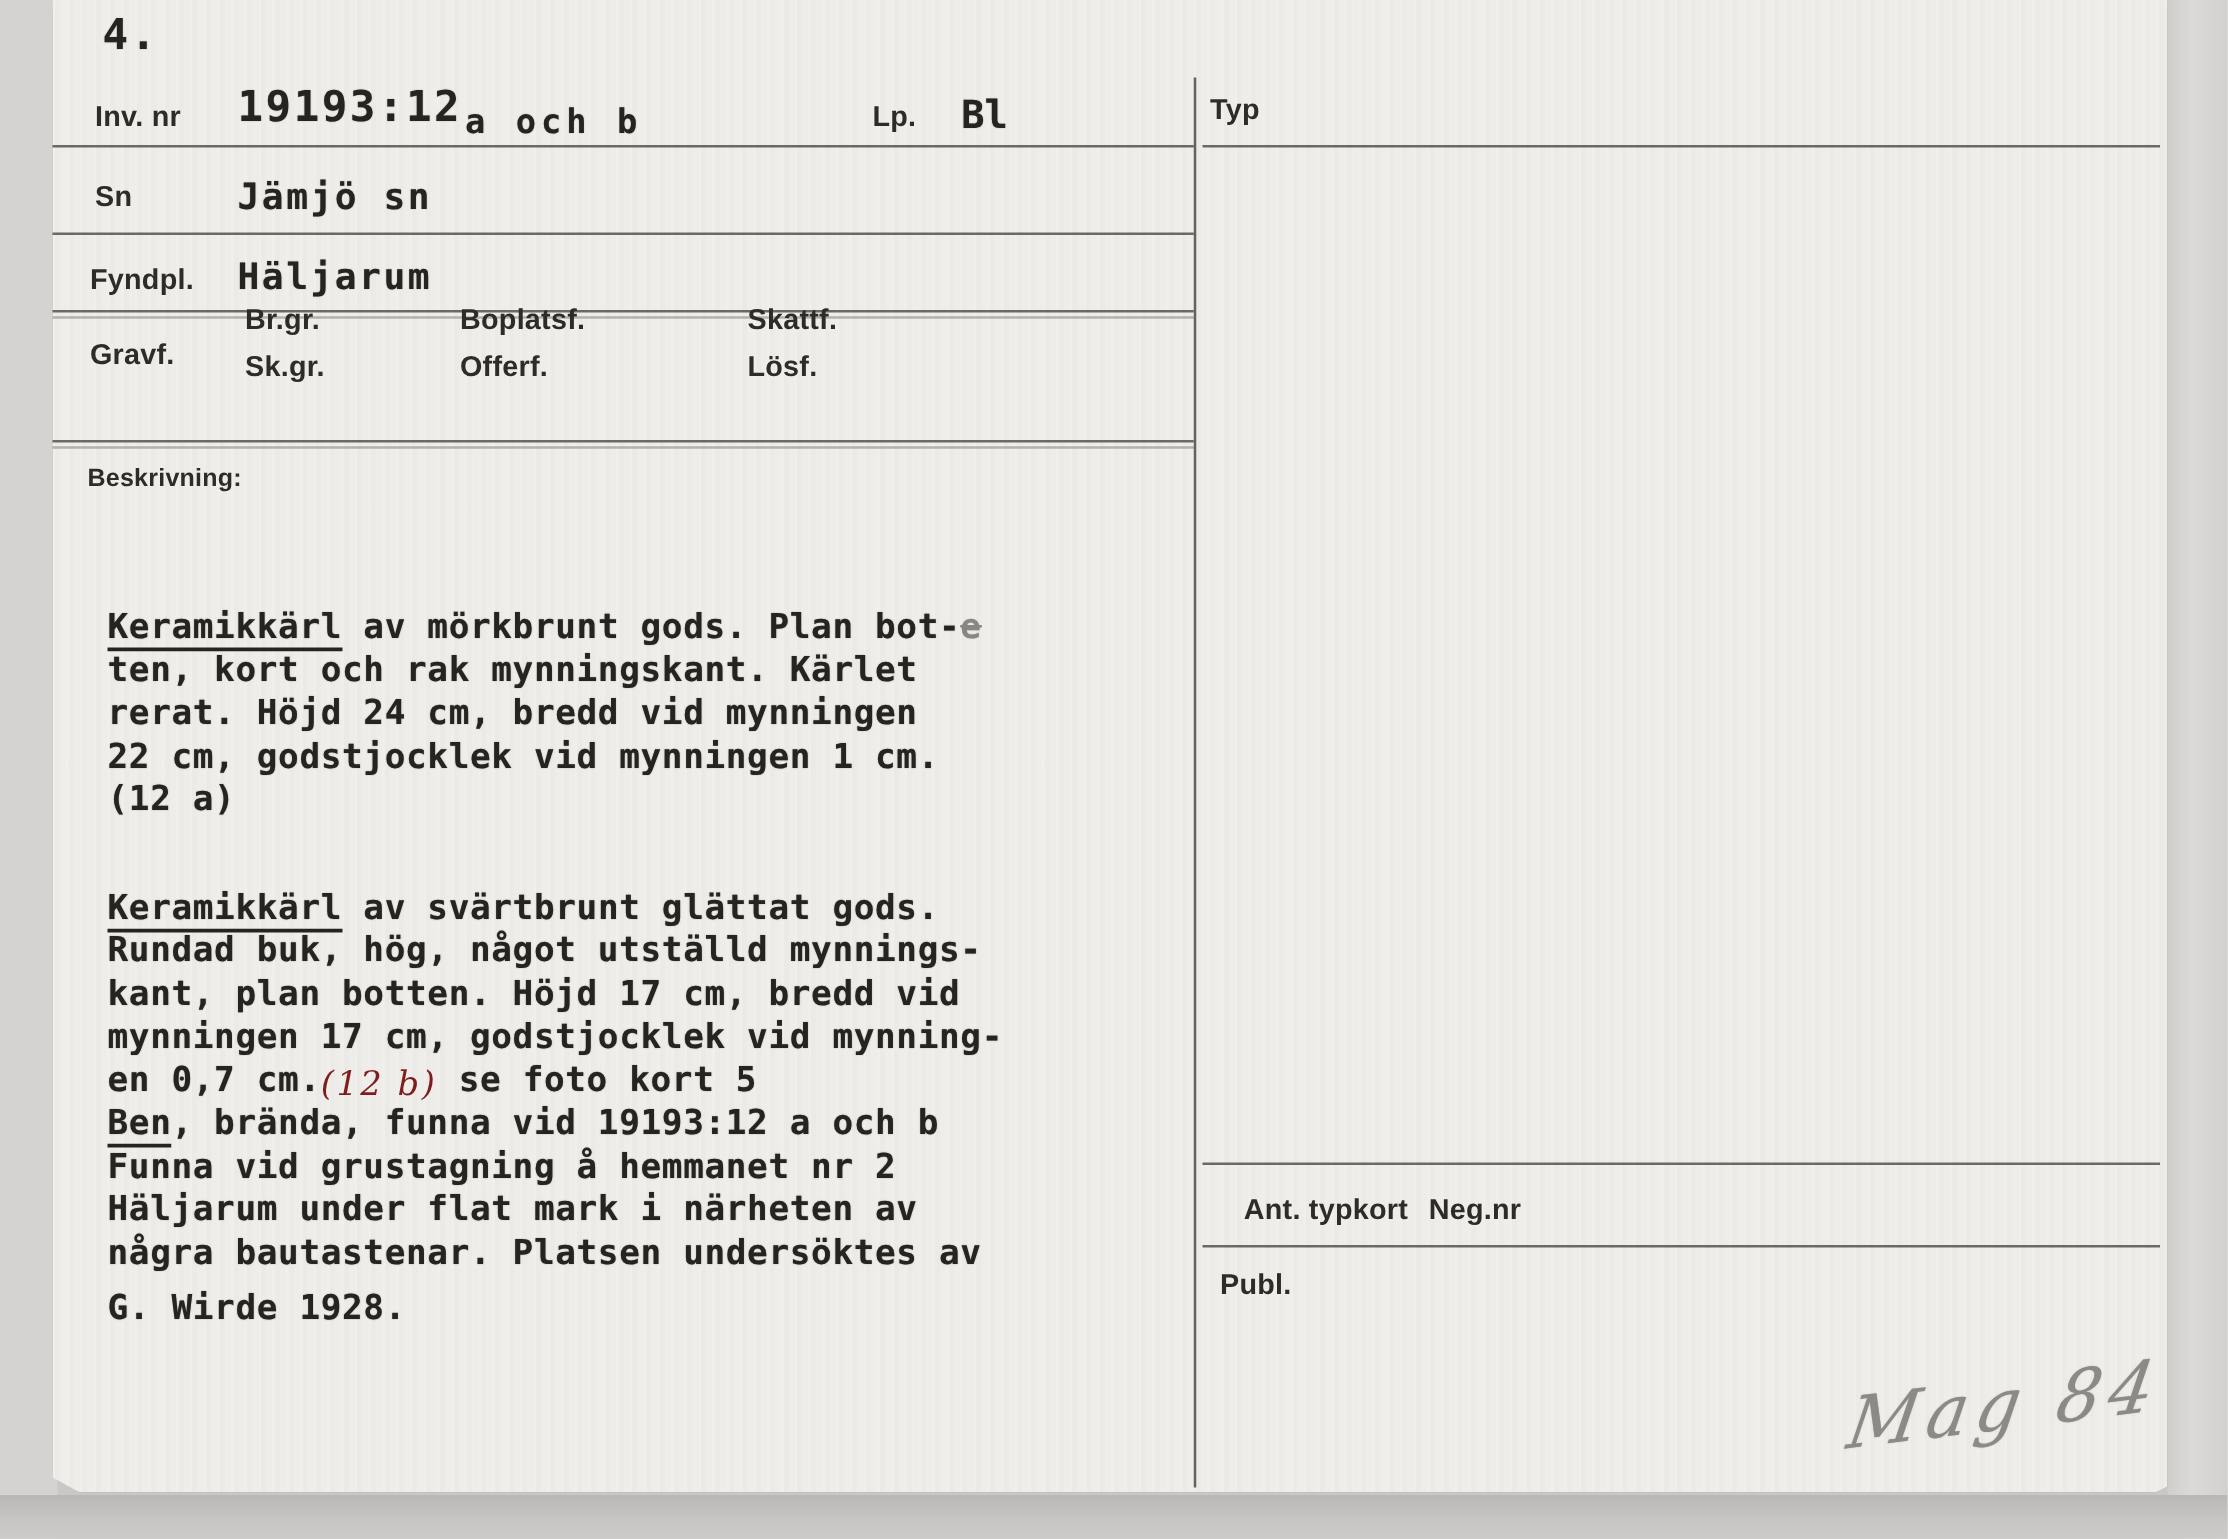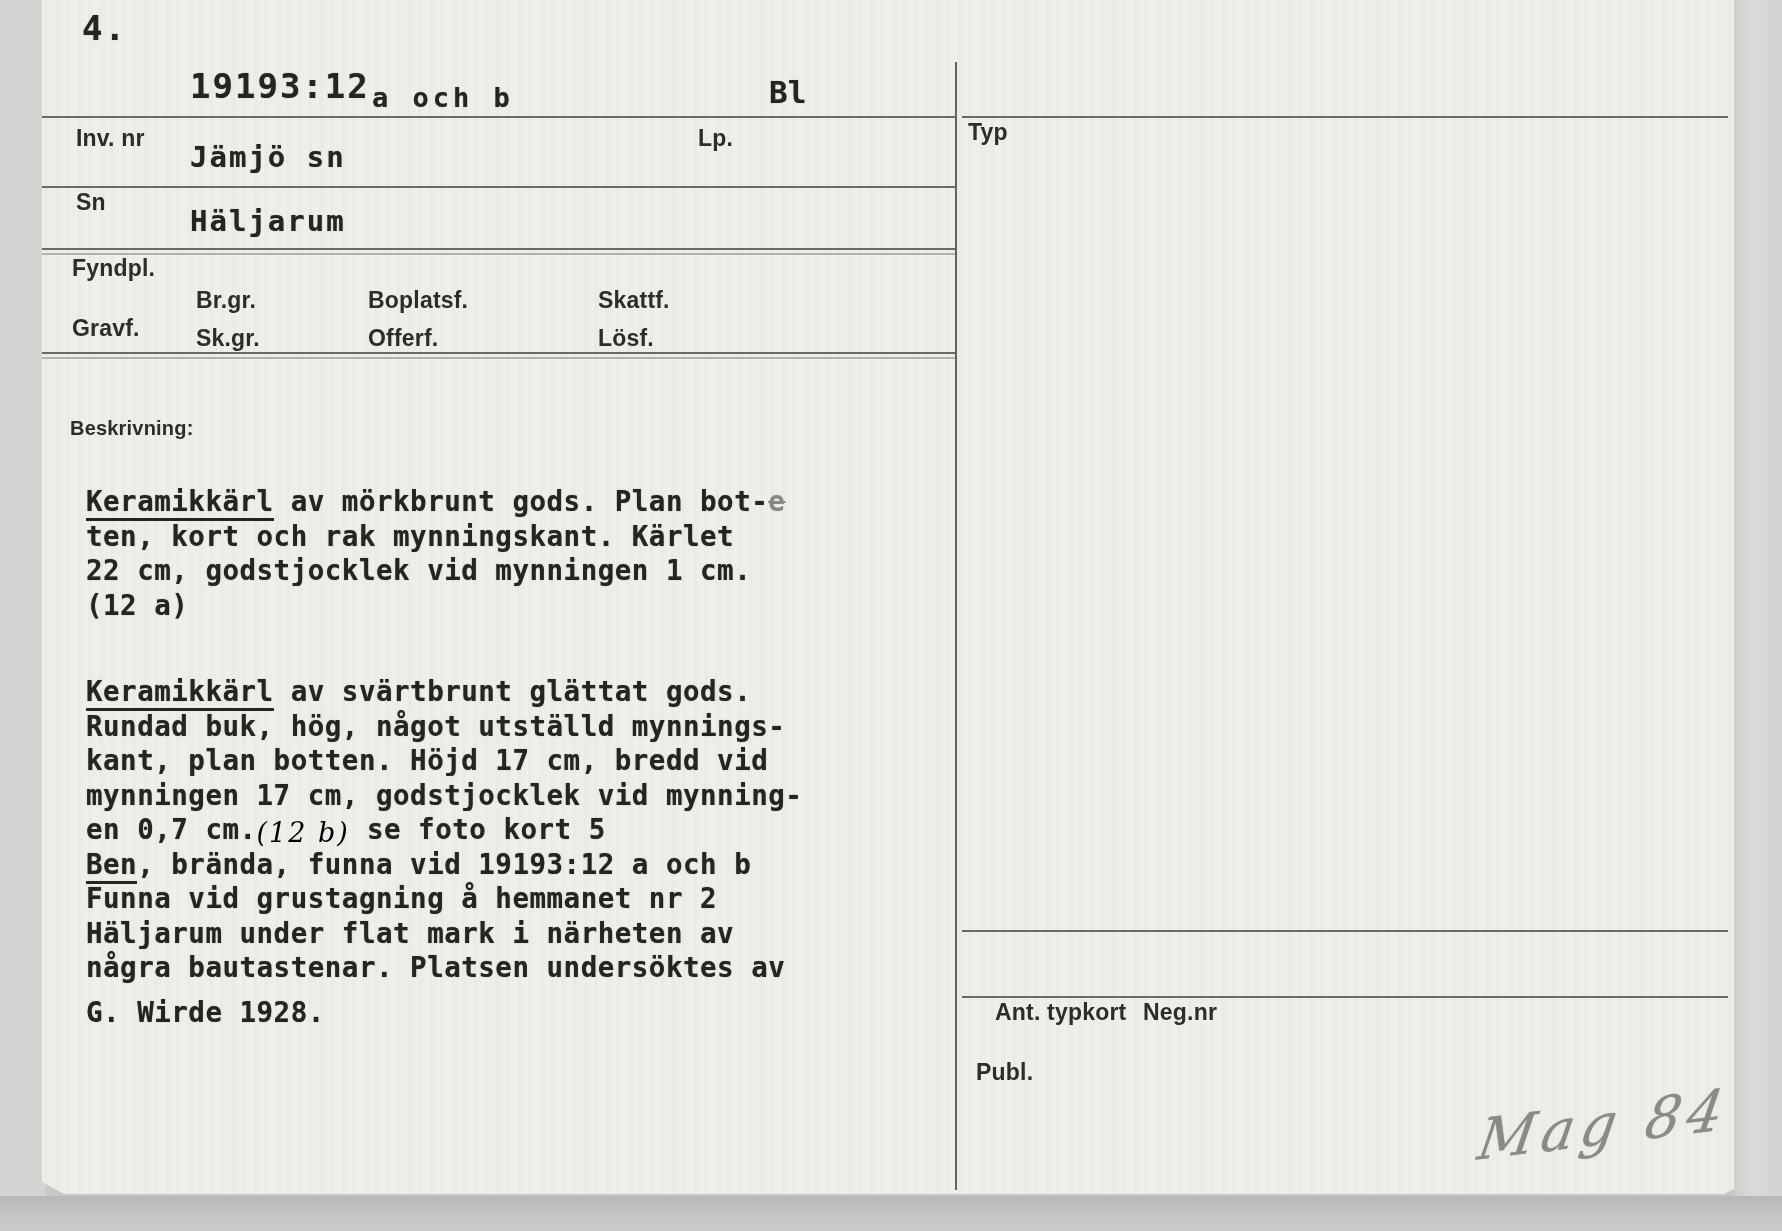--- a/index.html
+++ b/index.html
@@ -30,21 +30,21 @@
   
   .hline { position:absolute; height:2px; background:var(--line,#4a4946); opacity:.8; }
   .hline.double { box-shadow: 0 5px 0 rgba(74,73,70,.45); }
   .vline { position:absolute; width:2px; background:var(--line,#4a4946); opacity:.85; }
 
   
   .lbl {
     position:absolute;
     font-family:"Liberation Sans", sans-serif;
     font-weight:700; font-size:23px; color:var(--ink-label,#2d2c29);
-    letter-spacing:0.2px; white-space:nowrap;margin-top:45px;
+    letter-spacing:0.2px; white-space:nowrap;
   }
 
   
   .tw {
     position:absolute;
     font-family:"DejaVu Sans Mono", monospace;
     font-weight:700; color:var(--ink,#26241f);
     white-space:nowrap;
     text-shadow: 0 0 1px rgba(35,32,26,.45);
   }
@@ -63,21 +63,21 @@
   }
   .tline { height:34.5px; line-height:34.5px; white-space:nowrap; }
   .tline.blank { height:52px; }
   .seg-underline { border-bottom:3px solid currentColor; padding-bottom:1px; }
   .seg-struck { text-decoration:line-through; opacity:.5; }
   .seg-handwritten {
     display:inline-block;
     font-family:"DejaVu Serif", serif;
     font-style:italic; font-weight:400; font-size:27px;
     letter-spacing:2px; transform:translateY(3px);
-    color:#000000; text-shadow:none;
+    color:#7f1d1d; text-shadow:none;
   }
 
   
   .pencil {
     position:absolute; left:1478px; top:1092px;
     font-family:"DejaVu Serif", serif;
     font-style:italic; font-weight:400; font-size:56px;
     letter-spacing:6px;
     color:var(--pencil,#8b8a85);
     transform:rotate(-7deg) skewX(-16deg);
@@ -120,20 +120,21 @@
 <div class="lbl" style="left:368px; top:280px;">Offerf.</div>
 <div class="lbl" style="left:598px; top:242px;">Skattf.</div>
 <div class="lbl" style="left:598px; top:280px;">Lösf.</div>
 <div class="hline double" style="left:42px; top:352px; width:913px;"></div>
 
 <div class="lbl" style="left:70px; top:372px; font-size:20px;">Beskrivning:</div>
 
 <div class="desc">
     <div class="tline"><span class="seg-underline">Keramikkärl</span><span class="seg-plain"> av mörkbrunt gods. Plan bot-</span><span class="seg-struck">e</span></div>
     <div class="tline"><span class="seg-plain">ten, kort och rak mynningskant. Kärlet</span></div>
+    <div class="tline"><span class="seg-plain">rerat. Höjd 24 cm, bredd vid mynningen</span></div>
     <div class="tline"><span class="seg-plain">22 cm, godstjocklek vid mynningen 1 cm.</span></div>
     <div class="tline"><span class="seg-plain">(12 a)</span></div>
     <div class="tline blank">&nbsp;</div>
     <div class="tline"><span class="seg-underline">Keramikkärl</span><span class="seg-plain"> av svärtbrunt glättat gods.</span></div>
     <div class="tline"><span class="seg-plain">Rundad buk, hög, något utställd mynnings-</span></div>
     <div class="tline"><span class="seg-plain">kant, plan botten. Höjd 17 cm, bredd vid</span></div>
     <div class="tline"><span class="seg-plain">mynningen 17 cm, godstjocklek vid mynning-</span></div>
     <div class="tline"><span class="seg-plain">en 0,7 cm.</span><span class="seg-handwritten">(12 b)</span><span class="seg-plain"> se foto kort 5</span></div>
     <div class="tline"><span class="seg-underline">Ben</span><span class="seg-plain">, brända, funna vid 19193:12 a och b</span></div>
     <div class="tline"><span class="seg-plain">Funna vid grustagning å hemmanet nr 2</span></div>

